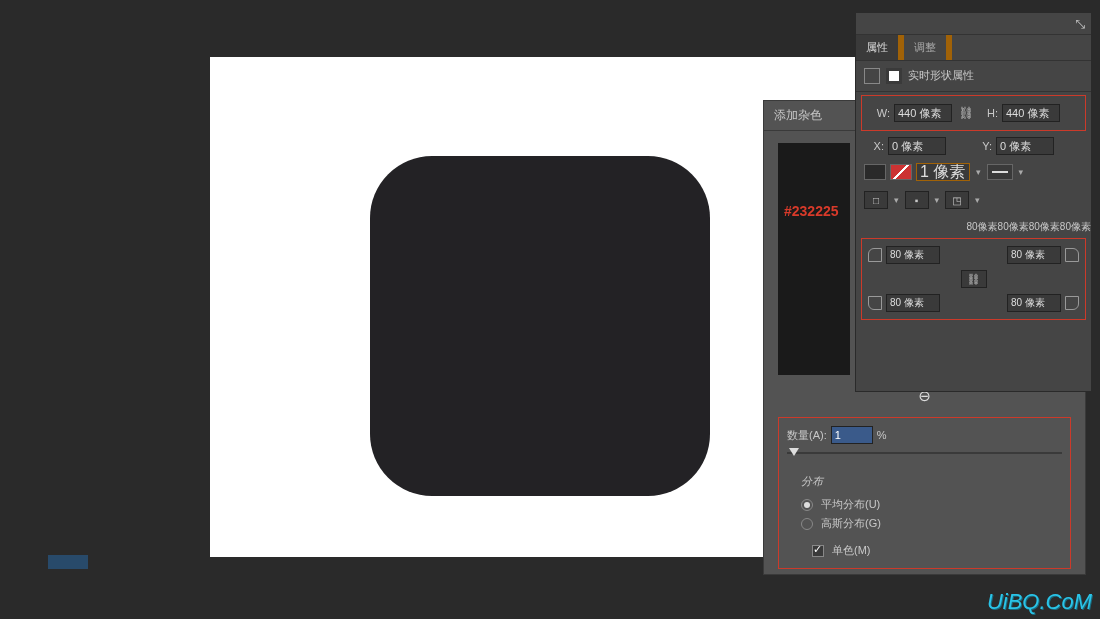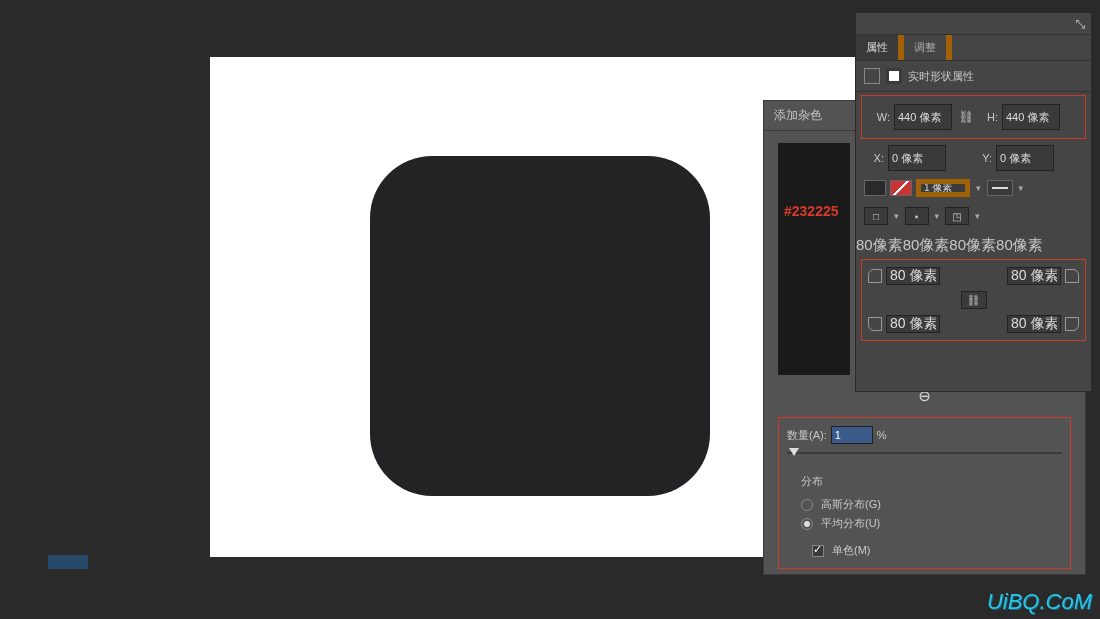--- a/index.html
+++ b/index.html
@@ -95,21 +95,21 @@
 }
 .slider-thumb {
   position: absolute;
   left: 2px;
   top: -4px;
   width: 0; height: 0;
   border-left: 5px solid transparent;
   border-right: 5px solid transparent;
   border-top: 8px solid #ddd;
 }
-.dist-label { margin: 20px 0 8px 14px; }
+.dist-label { margin: 20px 0 8px 14px; font-style: italic; }
 .radio-row {
   display: flex;
   align-items: center;
   gap: 8px;
   margin: 4px 0 4px 14px;
 }
 .radio {
   width: 12px; height: 12px;
   border-radius: 50%;
   border: 1px solid #888;
@@ -173,21 +173,21 @@
   font-size: 11px;
   color: #aaa;
   border-right: 6px solid #a16207;
 }
 .ptab.active {
   background: #3a3a3a;
   color: #ddd;
 }
 .props-header {
   display: flex;
-  align-items: center;
+  align-items: flex-start;
   gap: 6px;
   padding: 7px 8px;
   border-bottom: 1px solid #333;
 }
 .icon-box {
   width: 16px; height: 16px;
   border: 1px solid #888;
   display: inline-block;
 }
 .icon-fill {
@@ -202,21 +202,21 @@
   gap: 4px;
   padding: 5px 6px;
 }
 .hl { border: 1px solid #cc3a2a; padding: 3px 4px; margin: 3px 5px; }
 .wh-label { width: 18px; text-align: right; }
 .wh-input {
   background: #3a3a3a;
   border: 1px solid #222;
   color: #ddd;
   width: 58px;
-  height: 26px;
+  height: 18px;
   padding: 1px 3px;
   font-size: 11px;
 }
 .link-ic {
   width: 20px;
   text-align: center;
   font-size: 12px;
 }
 .stroke-row {
   display: flex;
@@ -229,86 +229,86 @@
   background: #2a2a2a;
   border: 1px solid #666;
 }
 .swatch-grad {
   width: 22px; height: 16px;
   background: linear-gradient(135deg,#c33 45%, #fff 45%, #fff 55%, #c33 55%);
   border: 1px solid #666;
 }
 .stroke-input {
   background: #3a3a3a;
-  border: 5px solid #a16207;
+  border: 1px solid #a16207;
+  color: #ddd;
+  width: 54px;
+  height: 18px;
+  padding: 1px 3px;
+  font-size: 16px;
+}
+.drop { color: #aaa; font-size: 9px; padding: 0 2px; }
+.line-style {
+  width: 26px; height: 16px;
+  border: 1px solid #666;
+  background: #3a3a3a;
+  display: flex;
+  align-items: center;
+  justify-content: center;
+}
+.line-inner {
+  width: 16px; height: 2px; background: #ddd;
+}
+.style-row {
+  display: flex;
+  align-items: center;
+  gap: 4px;
+  padding: 5px 8px;
+}
+.mini-btn {
+  width: 24px; height: 18px;
+  background: #3a3a3a;
+  border: 1px solid #222;
+  display: flex;
+  align-items: center;
+  justify-content: center;
+  font-size: 10px;
+}
+.corner-text {
+  text-align: right;
+  padding: 6px 0 2px 0;
+  font-size: 10px;
+}
+.corner-section {
+  margin: 2px 5px;
+  border: 1px solid #cc3a2a;
+  padding: 4px 4px 4px 4px;
+}
+.corner-row {
+  display: flex;
+  align-items: center;
+  gap: 4px;
+  padding: 3px 2px;
+}
+.corner-ic {
+  width: 14px; height: 14px;
+  border: 1px solid #999;
+  border-top-left-radius: 6px;
+}
+.corner-ic.tr { border-radius: 0; border-top-right-radius: 6px; }
+.corner-ic.bl { border-radius: 0; border-bottom-left-radius: 6px; }
+.corner-ic.br { border-radius: 0; border-bottom-right-radius: 6px; }
+.corner-input {
+  background: #3a3a3a;
+  border: 1px solid #222;
   color: #ddd;
   width: 54px;
   height: 18px;
   padding: 1px 3px;
   font-size: 10px;
-}
-.drop { color: #aaa; font-size: 9px; padding: 0 2px; }
-.line-style {
-  width: 26px; height: 16px;
-  border: 1px solid #666;
-  background: #3a3a3a;
-  display: flex;
-  align-items: center;
-  justify-content: center;
-}
-.line-inner {
-  width: 16px; height: 2px; background: #ddd;
-}
-.style-row {
-  display: flex;
-  align-items: center;
-  gap: 4px;
-  padding: 5px 8px;
-}
-.mini-btn {
-  width: 24px; height: 18px;
-  background: #3a3a3a;
-  border: 1px solid #222;
-  display: flex;
-  align-items: center;
-  justify-content: center;
-  font-size: 10px;
-}
-.corner-text {
-  text-align: left;
-  padding: 6px 0 2px 0;
-  font-size: 15px;
-}
-.corner-section {
-  margin: 2px 5px;
-  border: 1px solid #cc3a2a;
-  padding: 4px 4px 4px 4px;
-}
-.corner-row {
-  display: flex;
-  align-items: center;
-  gap: 4px;
-  padding: 3px 2px;
-}
-.corner-ic {
-  width: 14px; height: 14px;
-  border: 1px solid #999;
-  border-top-left-radius: 6px;
-}
-.corner-ic.tr { border-radius: 0; border-top-right-radius: 6px; }
-.corner-ic.bl { border-radius: 0; border-bottom-left-radius: 6px; }
-.corner-ic.br { border-radius: 0; border-bottom-right-radius: 6px; }
-.corner-input {
-  background: #3a3a3a;
-  border: 1px solid #222;
-  color: #ddd;
-  width: 54px;
-  height: 18px;
-  padding: 1px 3px;
-  font-size: 14px;
 }
 .corner-link {
   display: flex;
   justify-content: center;
   padding: 3px 0;
 }
 .link-btn {
   width: 26px; height: 18px;
   background: #3a3a3a;
   border: 1px solid #222;
@@ -358,26 +358,26 @@
     <div class="amount-row">
       <span>数量(A):</span>
       <input class="amount-input" value="1" style="">
       <span>%</span>
     </div>
     <div class="slider-track">
       <div class="slider-thumb"></div>
     </div>
     <div class="dist-label">分布</div>
     <div class="radio-row">
+      <span class="radio sel"></span>
+      <span>平均分布(U)</span>
+    </div>
+    <div class="radio-row">
       <span class="radio"></span>
       <span>高斯分布(G)</span>
-    </div>
-    <div class="radio-row">
-      <span class="radio sel"></span>
-      <span>平均分布(U)</span>
     </div>
     <div class="check-row">
       <span class="checkbox sel"></span>
       <span>单色(M)</span>
     </div>
   </div>
 </div>
 
 <div class="props-panel">
   <div class="props-topbar">

